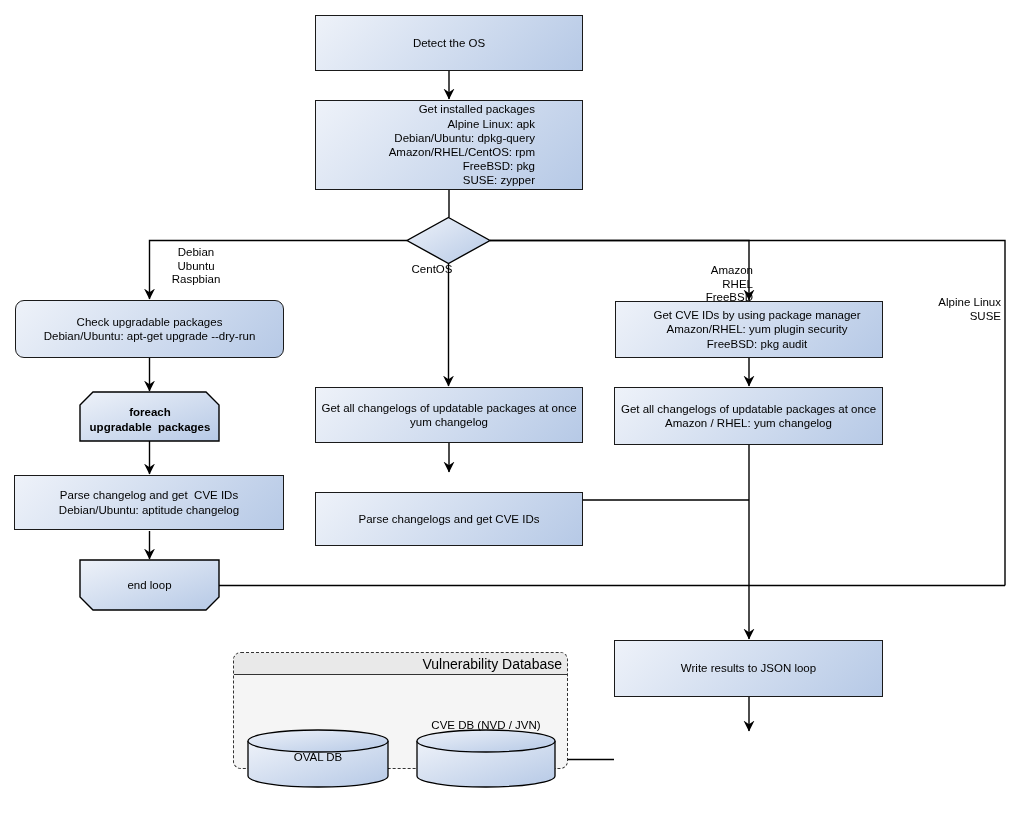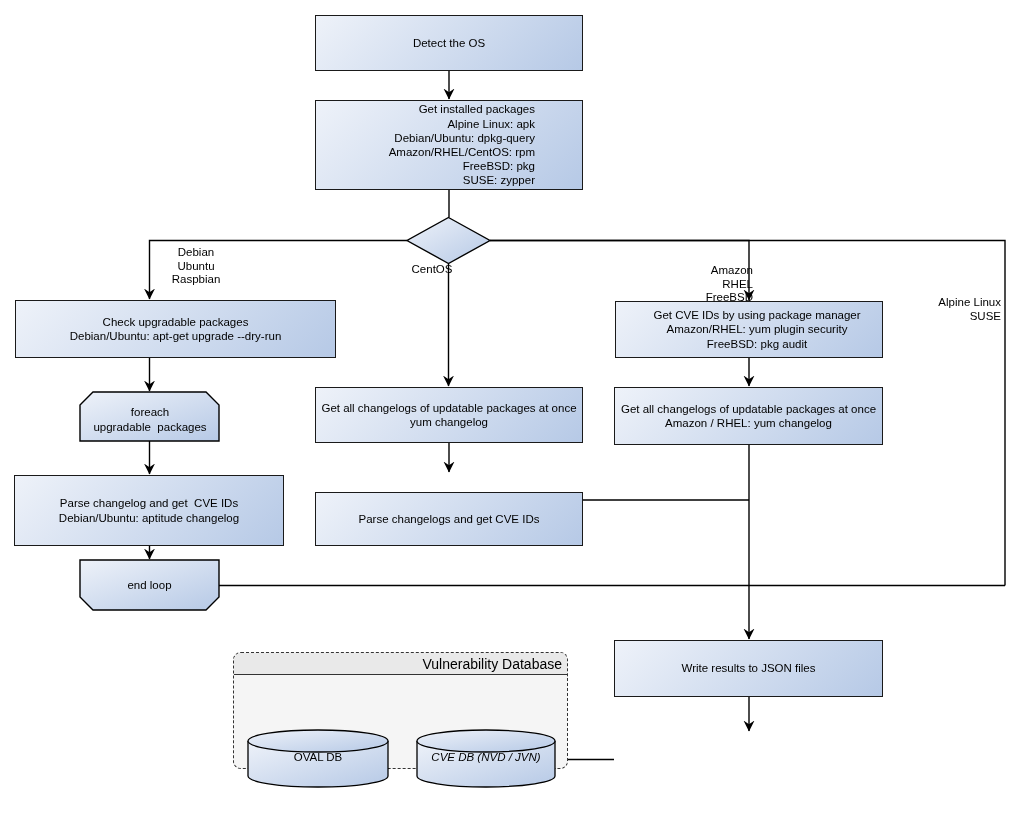--- a/index.html
+++ b/index.html
@@ -81,46 +81,46 @@
 
   <div class="node" style="left:315px;top:15px;width:268px;height:56px;">Detect the OS</div>
 
   <div class="node right-align" style="left:315px;top:100px;width:268px;height:90px;">Get installed packages
 Alpine Linux: apk
 Debian/Ubuntu: dpkg-query
 Amazon/RHEL/CentOS: rpm
 FreeBSD: pkg
 SUSE: zypper</div>
 
-  <div class="node" style="left:15px;top:300px;width:321px;height:58px;">Check upgradable packages
+  <div class="node" style="left:15px;top:300px;width:269px;height:58px;border-radius:9px;">Check upgradable packages
 Debian/Ubuntu: apt-get upgrade --dry-run</div>
 
-  <div class="node" style="left:14px;top:475px;width:270px;height:71px;">Parse changelog and get  CVE IDs
+  <div class="node" style="left:14px;top:475px;width:270px;height:55px;">Parse changelog and get  CVE IDs
 Debian/Ubuntu: aptitude changelog</div>
 
   <div class="node" style="left:315px;top:387px;width:268px;height:56px;">Get all changelogs of updatable packages at once
 yum changelog</div>
 
   <div class="node" style="left:315px;top:492px;width:268px;height:54px;">Parse changelogs and get CVE IDs</div>
 
   <div class="node" style="left:615px;top:301px;width:268px;height:57px;padding-left:16px;">Get CVE IDs by using package manager
 Amazon/RHEL: yum plugin security
 FreeBSD: pkg audit</div>
 
   <div class="node" style="left:614px;top:387px;width:269px;height:58px;">Get all changelogs of updatable packages at once
 Amazon / RHEL: yum changelog</div>
 
-  <div class="node" style="left:614px;top:640px;width:269px;height:57px;">Write results to JSON files</div>
+  <div class="node" style="left:614px;top:640px;width:269px;height:57px;">Write results to JSON loop</div>
 
 
-  <div class="shape-label" style="left:80px;top:392px;width:140px;height:55px;">foreach
+  <div class="shape-label" style="left:80px;top:392px;width:140px;height:55px;font-weight:bold;">foreach
 upgradable  packages</div>
   <div class="shape-label" style="left:248px;top:735px;width:140px;height:45px;">OVAL DB</div>
   <div class="shape-label" style="left:80px;top:560px;width:139px;height:50px;">end loop</div>
-  <div class="shape-label" style="left:417px;top:735px;width:138px;height:45px;font-style:italic;">CVE DB (NVD / JVN)</div>
+  <div class="shape-label" style="left:417px;top:703px;width:138px;height:45px;">CVE DB (NVD / JVN)</div>
 
   <div class="edge-label center" style="left:152px;top:246px;width:62px;">Debian
 Ubuntu
 Raspbian</div>
   <div class="edge-label center" style="left:394px;top:263px;width:50px;">CentOS</div>
   <div class="edge-label right" style="left:664px;top:264px;width:76px;">Amazon
 RHEL
 FreeBSD</div>
   <div class="edge-label right" style="left:896px;top:256px;width:92px;margin-top:40px;">Alpine Linux
 SUSE</div>

